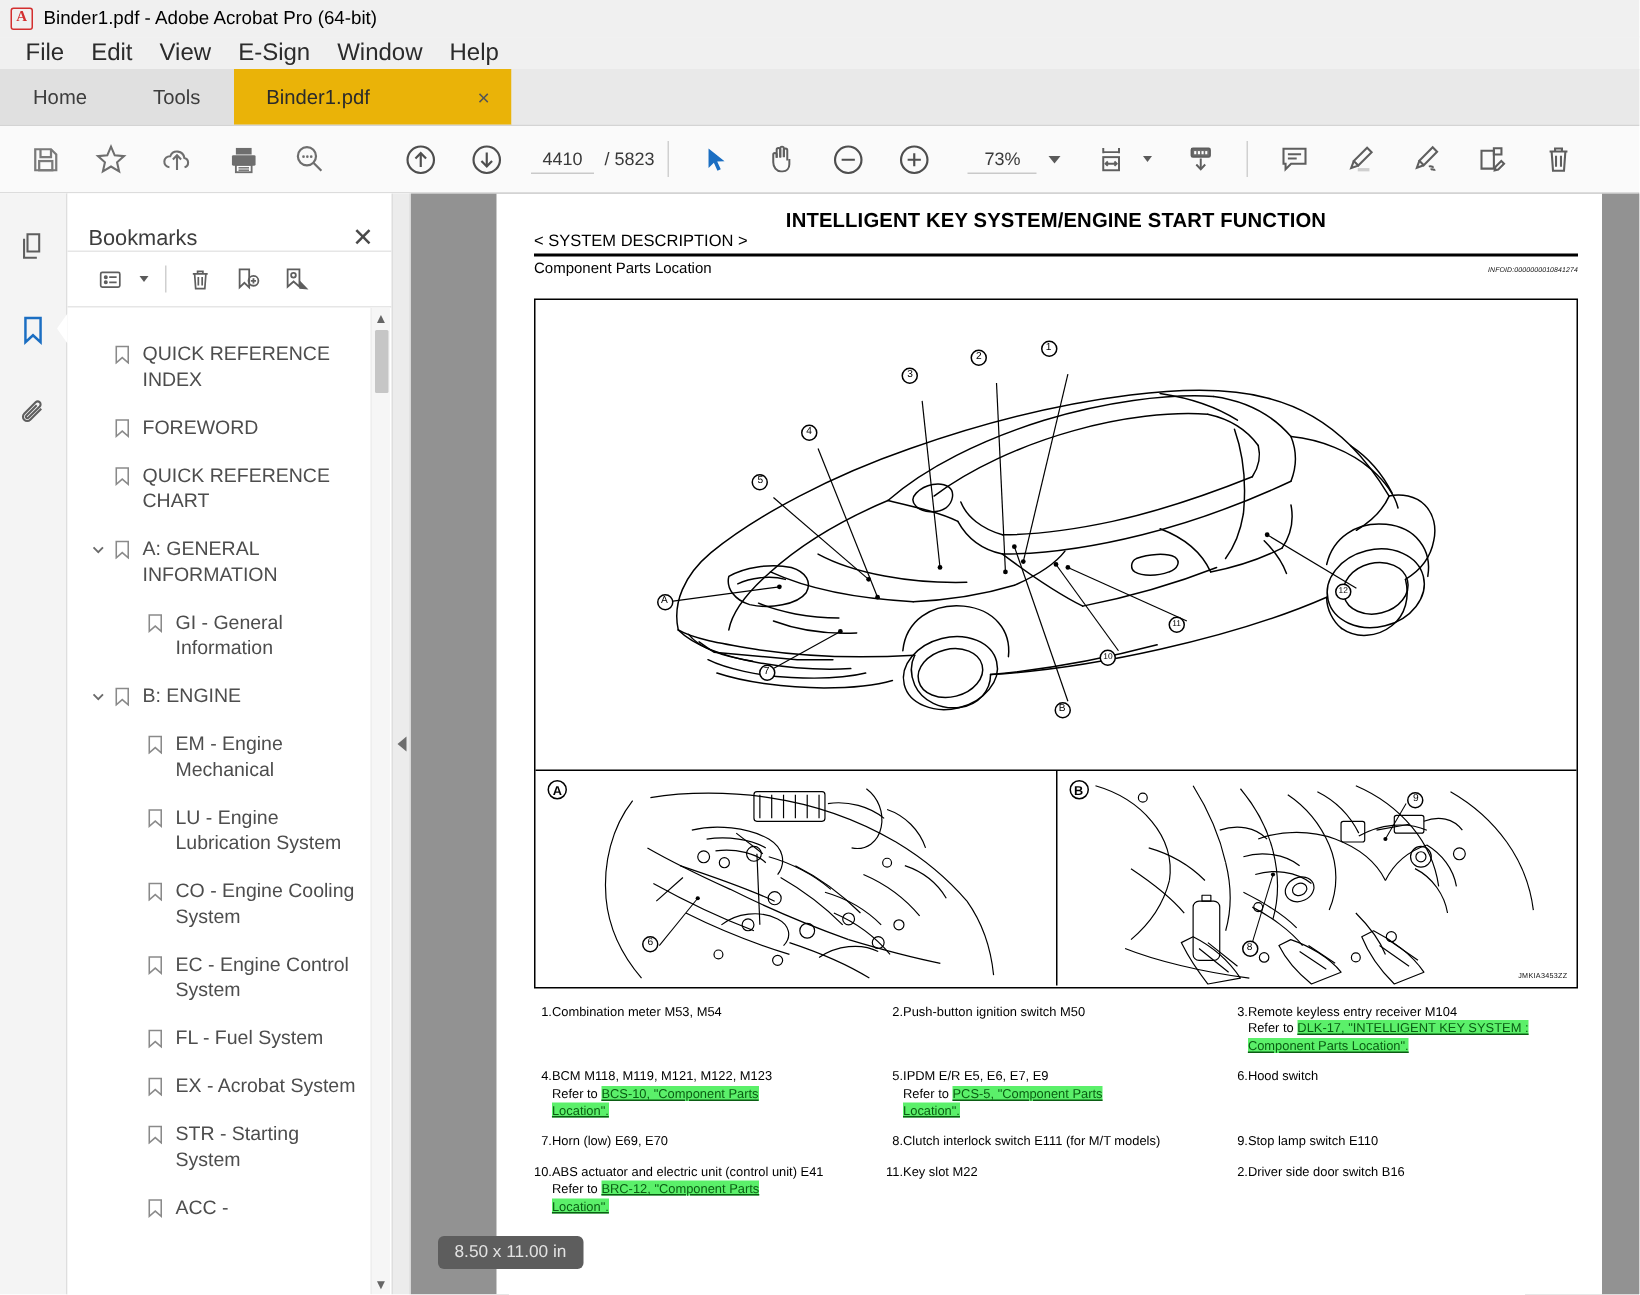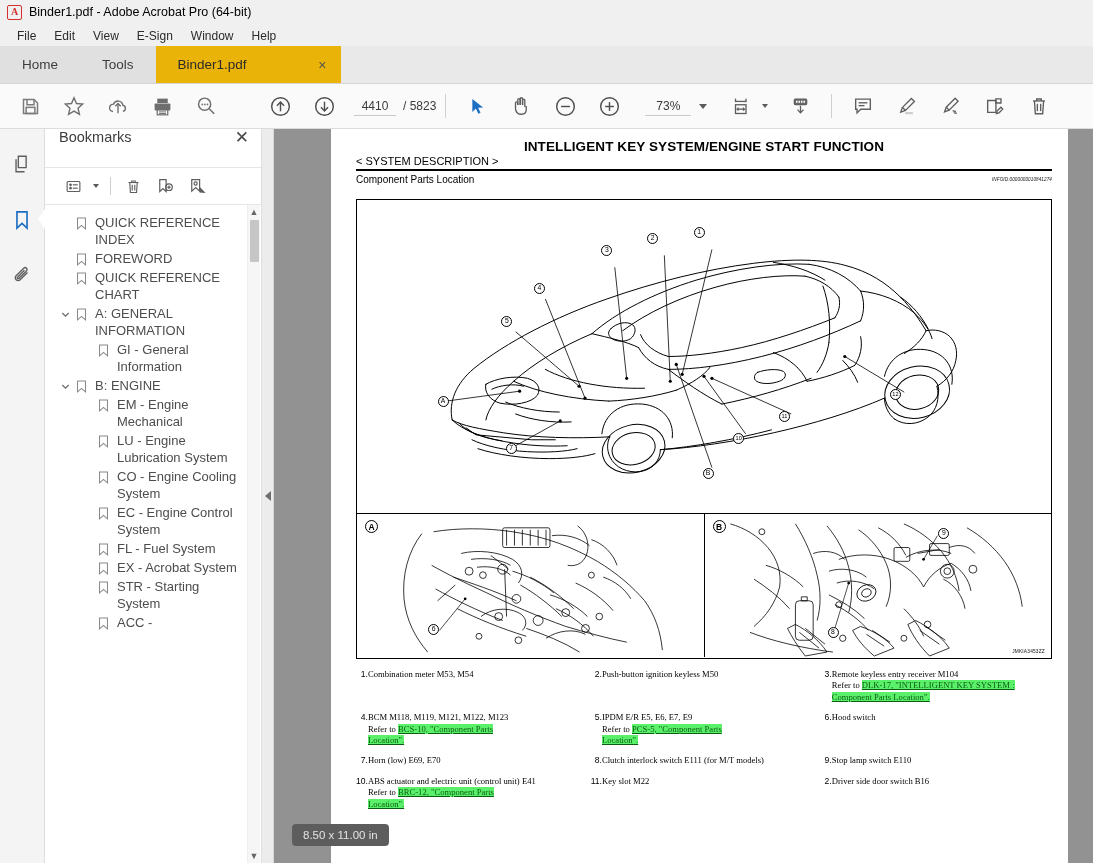--- a/index.html
+++ b/index.html
@@ -26,21 +26,21 @@
   }
   .title-text { font-size:12.5px; color:#000000; }
 
   
   .menubar {
     height:22px; display:flex; align-items:center;
     background:#f0f0f0; padding-left:8px;
     border-bottom:1px solid #e2e2e2;
   }
   .menu-item {
-    font-size:12px; color:#2b2b2b; padding:2px 9px; cursor:default;
+    font-size:16px; color:#2b2b2b; padding:2px 9px; cursor:default;
   }
 
   
   .tabbar {
     height:37px; background:#e9e9e9; display:flex; align-items:flex-end;
     border-bottom:1px solid #d4d4d4;
   }
   .nav-tab {
     height:37px; display:flex; align-items:center; justify-content:center;
     font-size:13.5px; color:#3d3d3d; background:#e0e0e0;
@@ -113,41 +113,41 @@
     width:0;height:0;border-top:10px solid transparent;
     border-bottom:10px solid transparent;border-right:7px solid #ffffff;
   }
 
   
   .bm-panel {
     width:217px; background:#ffffff; border-right:1px solid #dedede;
     display:flex; flex-direction:column;
   }
   .bm-head {
-    height:38px; display:flex; align-items:flex-start; justify-content:space-between;
+    height:38px; display:flex; align-items:flex-end; justify-content:space-between;
     padding:0 12px 0 14px;
   }
   .bm-title { font-size:14.5px; color:#3d3d3d; }
   .bm-close { font-size:17px; color:#4a4a4a; cursor:default; line-height:1; }
   .bm-toolbar {
     height:38px; display:flex; align-items:center; padding:0 13px; gap:2px;
     border-top:1px solid #e6e6e6; border-bottom:1px solid #e6e6e6;
   }
   .bm-tb-btn {
     width:30px;height:28px;display:flex;align-items:center;justify-content:center;
     cursor:default;
   }
   .bm-tb-sep { width:1px;height:18px;background:#cfcfcf;margin:0 5px; }
 
   .bm-list {
     flex:1; position:relative; overflow:hidden; padding-top:8px;
   }
   .bm-item {
     display:flex; align-items:flex-start; cursor:default;
-    padding:1px 16px 1px 0; min-height:19px;
+    padding:1px 16px 1px 0; min-height:19px;margin-top:13px;
   }
   .bm-twisty {
     width:16px; flex:0 0 16px; display:flex; align-items:flex-start;
     justify-content:center; padding-top:5px;
   }
   .bm-ico {
     width:17px; flex:0 0 17px; display:flex; align-items:flex-start;
     justify-content:center; padding-top:3px;
   }
   .bm-label {
@@ -243,21 +243,21 @@
     border-radius:50%; font-size:6.8px; display:flex;
     align-items:center; justify-content:center; background:#fff; z-index:3;
     line-height:1;
   }
   .callout.boxed { border-radius:2px; }
 
   
   .cap-table { margin-top:10px; width:100%; border-collapse:collapse; }
   .cap-table td { vertical-align:top; padding:0 0 9px 0; }
   .cap-num { width:22px; font-size:8.6px; text-align:right; padding-right:7px; }
-  .cap-txt { font-size:8.6px; line-height:11.4px; padding-right:14px;font-family:Liberation Serif, serif; }
+  .cap-txt { font-size:8.6px; line-height:11.4px; padding-right:14px; }
   .col-a { width:33.5%; }
   .col-b { width:33.5%; }
   .col-c { width:33%; }
   .lnk {
     color:#0a5d13; text-decoration:underline; background:#5bf06a;
   }
 </style>
 </head>
 <body>
 
@@ -936,21 +936,21 @@
             </div>
           </div>
         </div>
 
         <table class="cap-table">
           <tbody id="cap-body">
               <tr>
                 <td class="cap-num">1.</td>
                 <td class="cap-txt col-a"><span>Combination meter M53, M54</span></td>
                 <td class="cap-num">2.</td>
-                <td class="cap-txt col-b"><span>Push-button ignition keyless M50</span></td>
+                <td class="cap-txt col-b"><span>Push-button ignition switch M50</span></td>
                 <td class="cap-num">3.</td>
                 <td class="cap-txt col-c"><span>Remote keyless entry receiver M104</span><br><span>Refer to </span><span class="lnk">DLK-17, "INTELLIGENT KEY SYSTEM :</span><br><span class="lnk">Component  Parts  Location".</span></td>
               </tr>
               <tr>
                 <td class="cap-num">4.</td>
                 <td class="cap-txt col-a"><span>BCM M118, M119, M121, M122, M123</span><br><span>Refer to </span><span class="lnk">BCS-10, "Component Parts</span><br><span class="lnk">Location".</span></td>
                 <td class="cap-num">5.</td>
                 <td class="cap-txt col-b"><span>IPDM E/R E5, E6, E7, E9</span><br><span>Refer to </span><span class="lnk">PCS-5, "Component Parts</span><br><span class="lnk">Location".</span></td>
                 <td class="cap-num">6.</td>
                 <td class="cap-txt col-c"><span>Hood switch</span></td>

